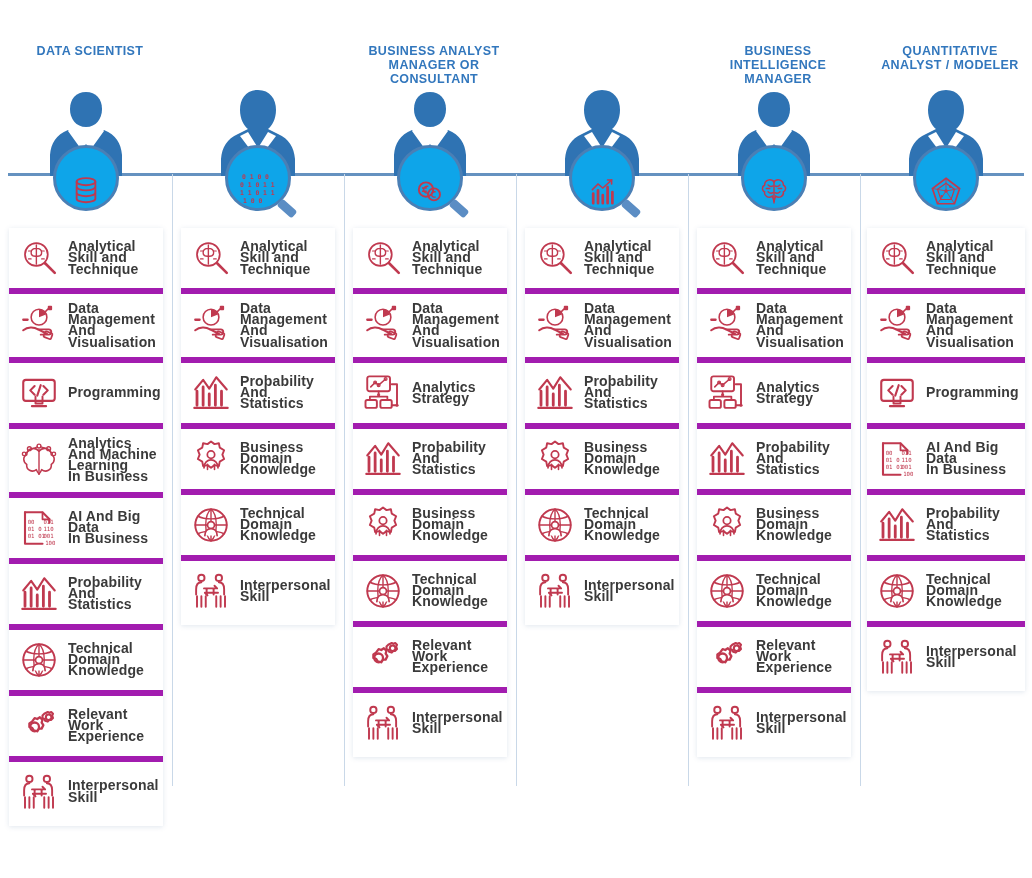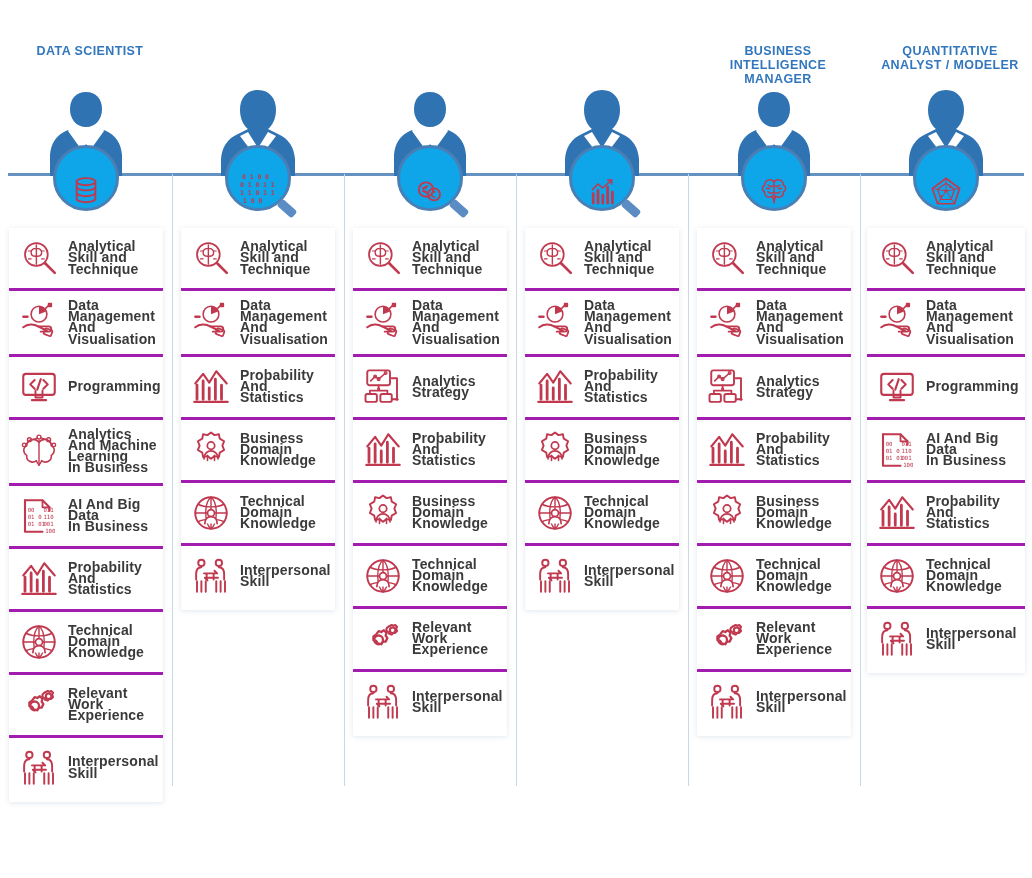--- a/index.html
+++ b/index.html
@@ -64,21 +64,21 @@
   .col:nth-child(6) .panel{width:158px;}
 
   
   .vdiv{
     position:absolute;top:174px;width:1px;background:#c9d8e8;left:0;
   }
 
   .skill{
     display:flex;align-items:center;gap:8px;
     padding:9px 6px 9px 9px;
-    border-top:3px solid #a21caf;
+    border-top:6px solid #a21caf;
     min-height:52px;
     box-sizing:border-box;
   }
   .skill:first-child{border-top:none;}
   .skill .ic{flex:0 0 42px;width:42px;height:42px;display:block;}
   .skill .lbl{
     font-size:14px;line-height:11.2px;color:#3a3a3a;font-weight:600;
     letter-spacing:.15px;
   }
 </style>
@@ -290,20 +290,21 @@
                 <path d="M27 22 v6" stroke-width="2.2"></path>
                 <path d="M16 21 h15 l-3 -3 M32 26 h-15 l3 3" stroke-width="2.2"></path>
                 <path d="M8 30 v12 M13 30 v12 M18 30 v12 M30 30 v12 M35 30 v12 M40 30 v12" stroke-width="2.2"></path>
               </svg></span>
             <span class="lbl">Interpersonal<br>Skill</span>
           </div>
         </div>
       </div>
       <div class="col">
         <div class="vdiv" style="height: 612px;"></div>
+        <div class="col-title">BUSINESS ANALYST MANAGER OR CONSULTANT</div>
         <div class="avatar"><svg viewBox="0 0 96 88" width="96" height="88">
             <path d="M48 4 c-10 0 -16 7 -16 17 c0 10 6 18 16 18 s16 -8 16 -18 c0 -10 -6 -17 -16 -17 Z" fill="#2f73b3"></path>
             <path d="M30 42 c-12 5 -17 13 -18 25 v21 h72 v-21 c-1 -12 -6 -20 -18 -25 l-18 22 Z" fill="#2f73b3"></path>
             <path d="M36 40 L48 56 L60 40 L66 43 L48 68 L30 43 Z" fill="#ffffff"></path>
             <path d="M48 56 L52 61 L48 76 L44 61 Z" fill="#2f73b3"></path>
           </svg></div>
         <div class="badge mag">
           <svg viewBox="0 0 40 40" width="32" height="32" fill="none" stroke="#c0394f" stroke-width="2.4">
             <circle cx="15" cy="17" r="9"></circle>
             <circle cx="25" cy="23" r="7.5"></circle>

